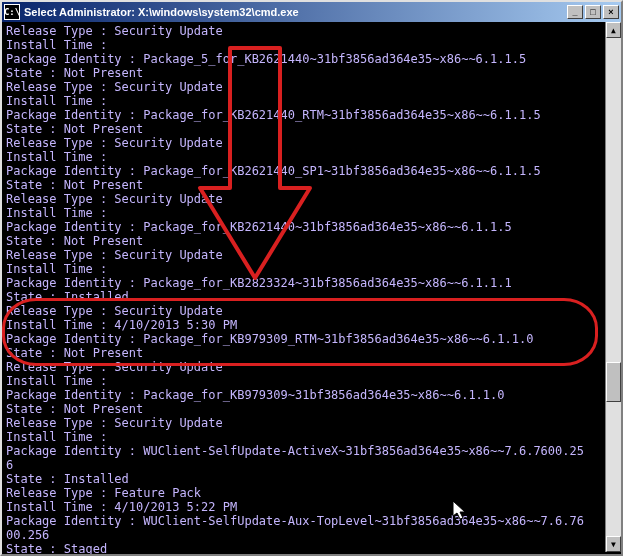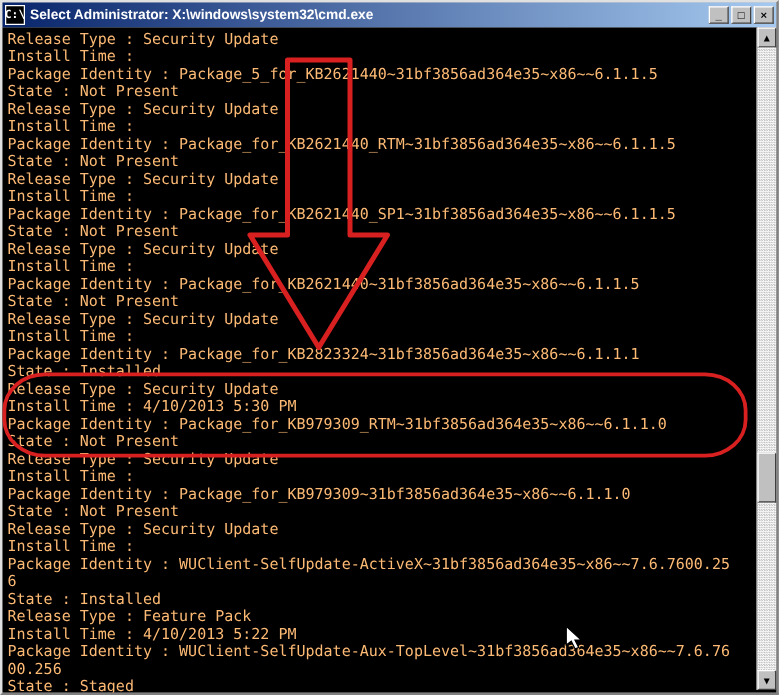--- a/index.html
+++ b/index.html
@@ -70,21 +70,21 @@
     align-items: center;
     justify-content: center;
     font-family: "Marlett", sans-serif;
     font-size: 9px;
     color: #000;
     cursor: pointer;
   }
   .client {
     flex: 1;
     background: #000;
-    color: #fdba74;
+    color: #c4b5fd;
     font-size: 12px;
     line-height: 14px;
     padding: 2px 4px;
     position: relative;
     overflow: hidden;
     white-space: pre;
     font-family: "Lucida Console", "Consolas", monospace;
   }
   .scrollbar {
     position: absolute;

